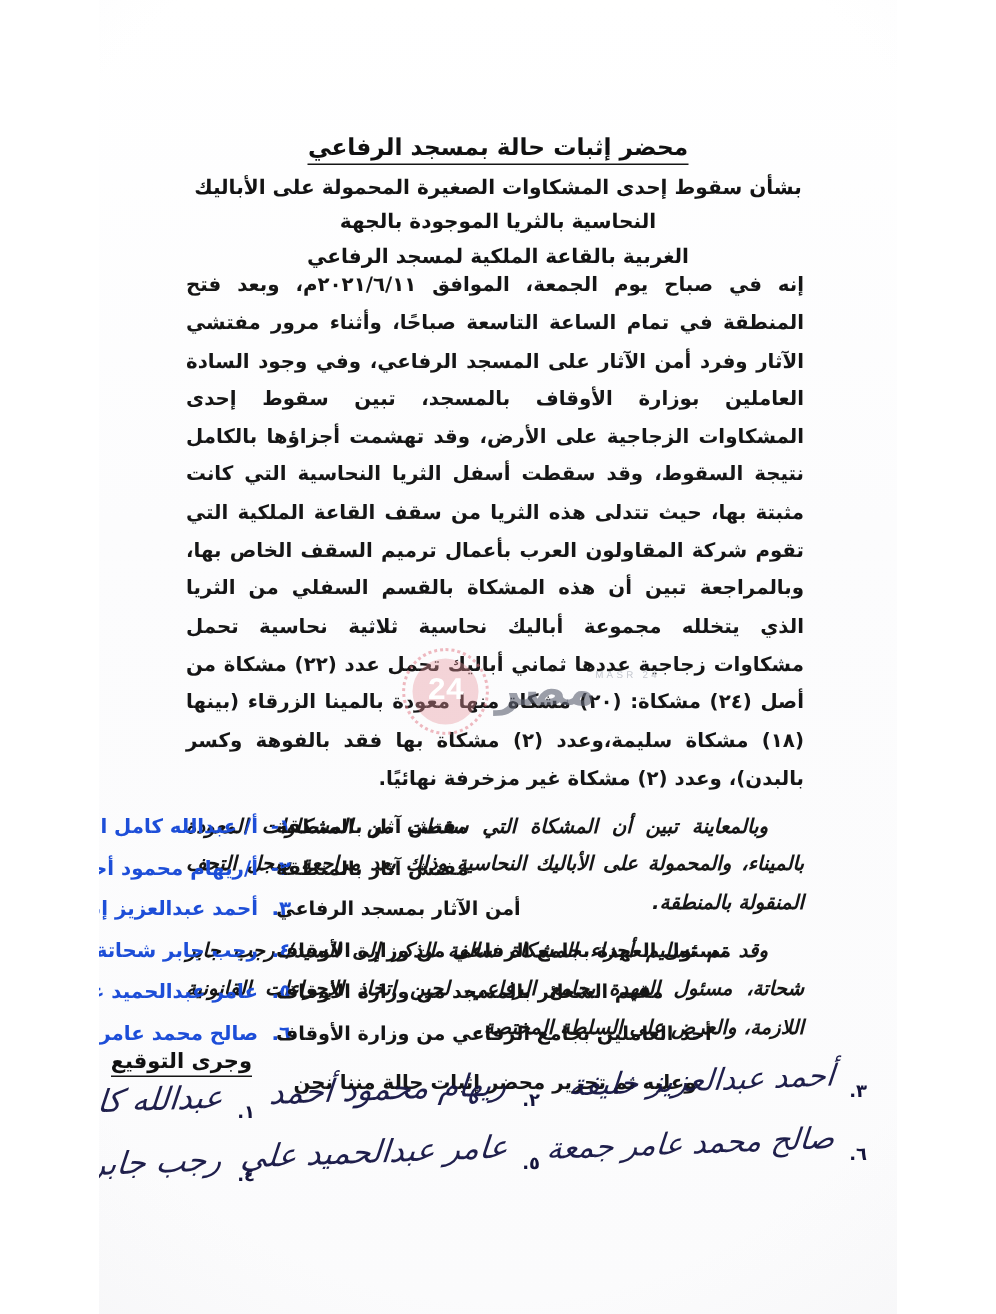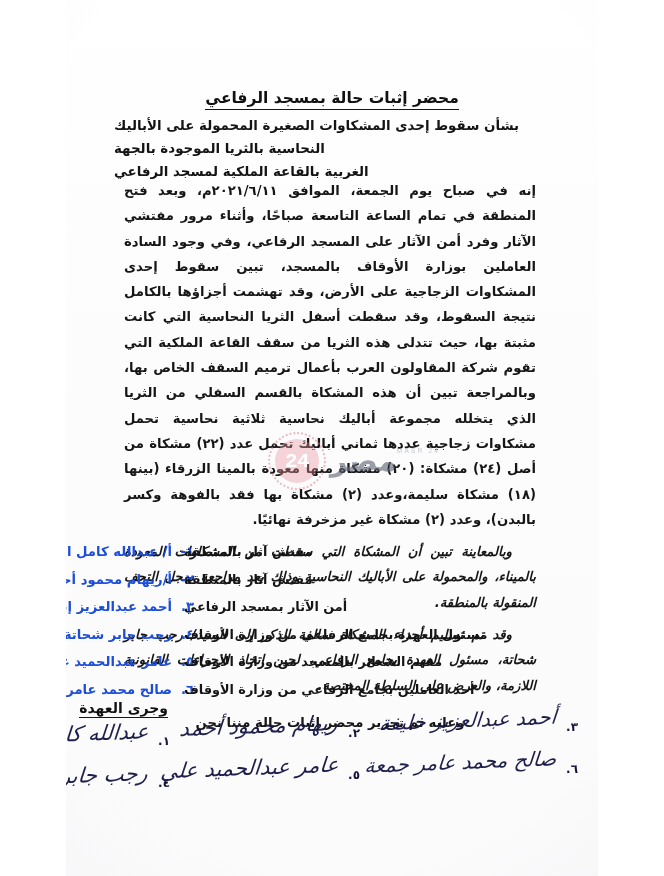--- a/index.html
+++ b/index.html
@@ -50,21 +50,21 @@
   .doc-title span {
     border-bottom: 1.6px solid #151515;
     padding-bottom: 2px;
   }
 
   .doc-subtitle {
     position: absolute;
     top: 114px;
     left: 48px;
     right: 48px;
-    text-align: left;
+    text-align: center;
     font-size: 13.4px;
     font-weight: bold;
     line-height: 23px;
     color: #141414;
   }
 
   
   .body-block {
     position: absolute;
     top: 178px;
@@ -351,21 +351,21 @@
           <span class="num">٦.</span><span>صالح محمد عامر جمعة</span>
         </div>
         <div class="role-cell">
           <span class="role-inner">أحد العاملين بجامع الرفاعي من وزارة الأوقاف</span>
         </div>
       </div>
 
     </div>
 
     <div class="sig-heading">
-      <span>وجرى العهدة</span>
+      <span>وجرى التوقيع</span>
     </div>
 
     <div class="sig-col sig-col-1">
       <div class="sig-entry">
         <span class="sig-num">١.</span>
         <span class="sig-ink">عبدالله كامل ال</span>
       </div>
       <div class="sig-entry">
         <span class="sig-num">٤.</span>
         <span class="sig-ink">رجب جابر شحاتة</span>

